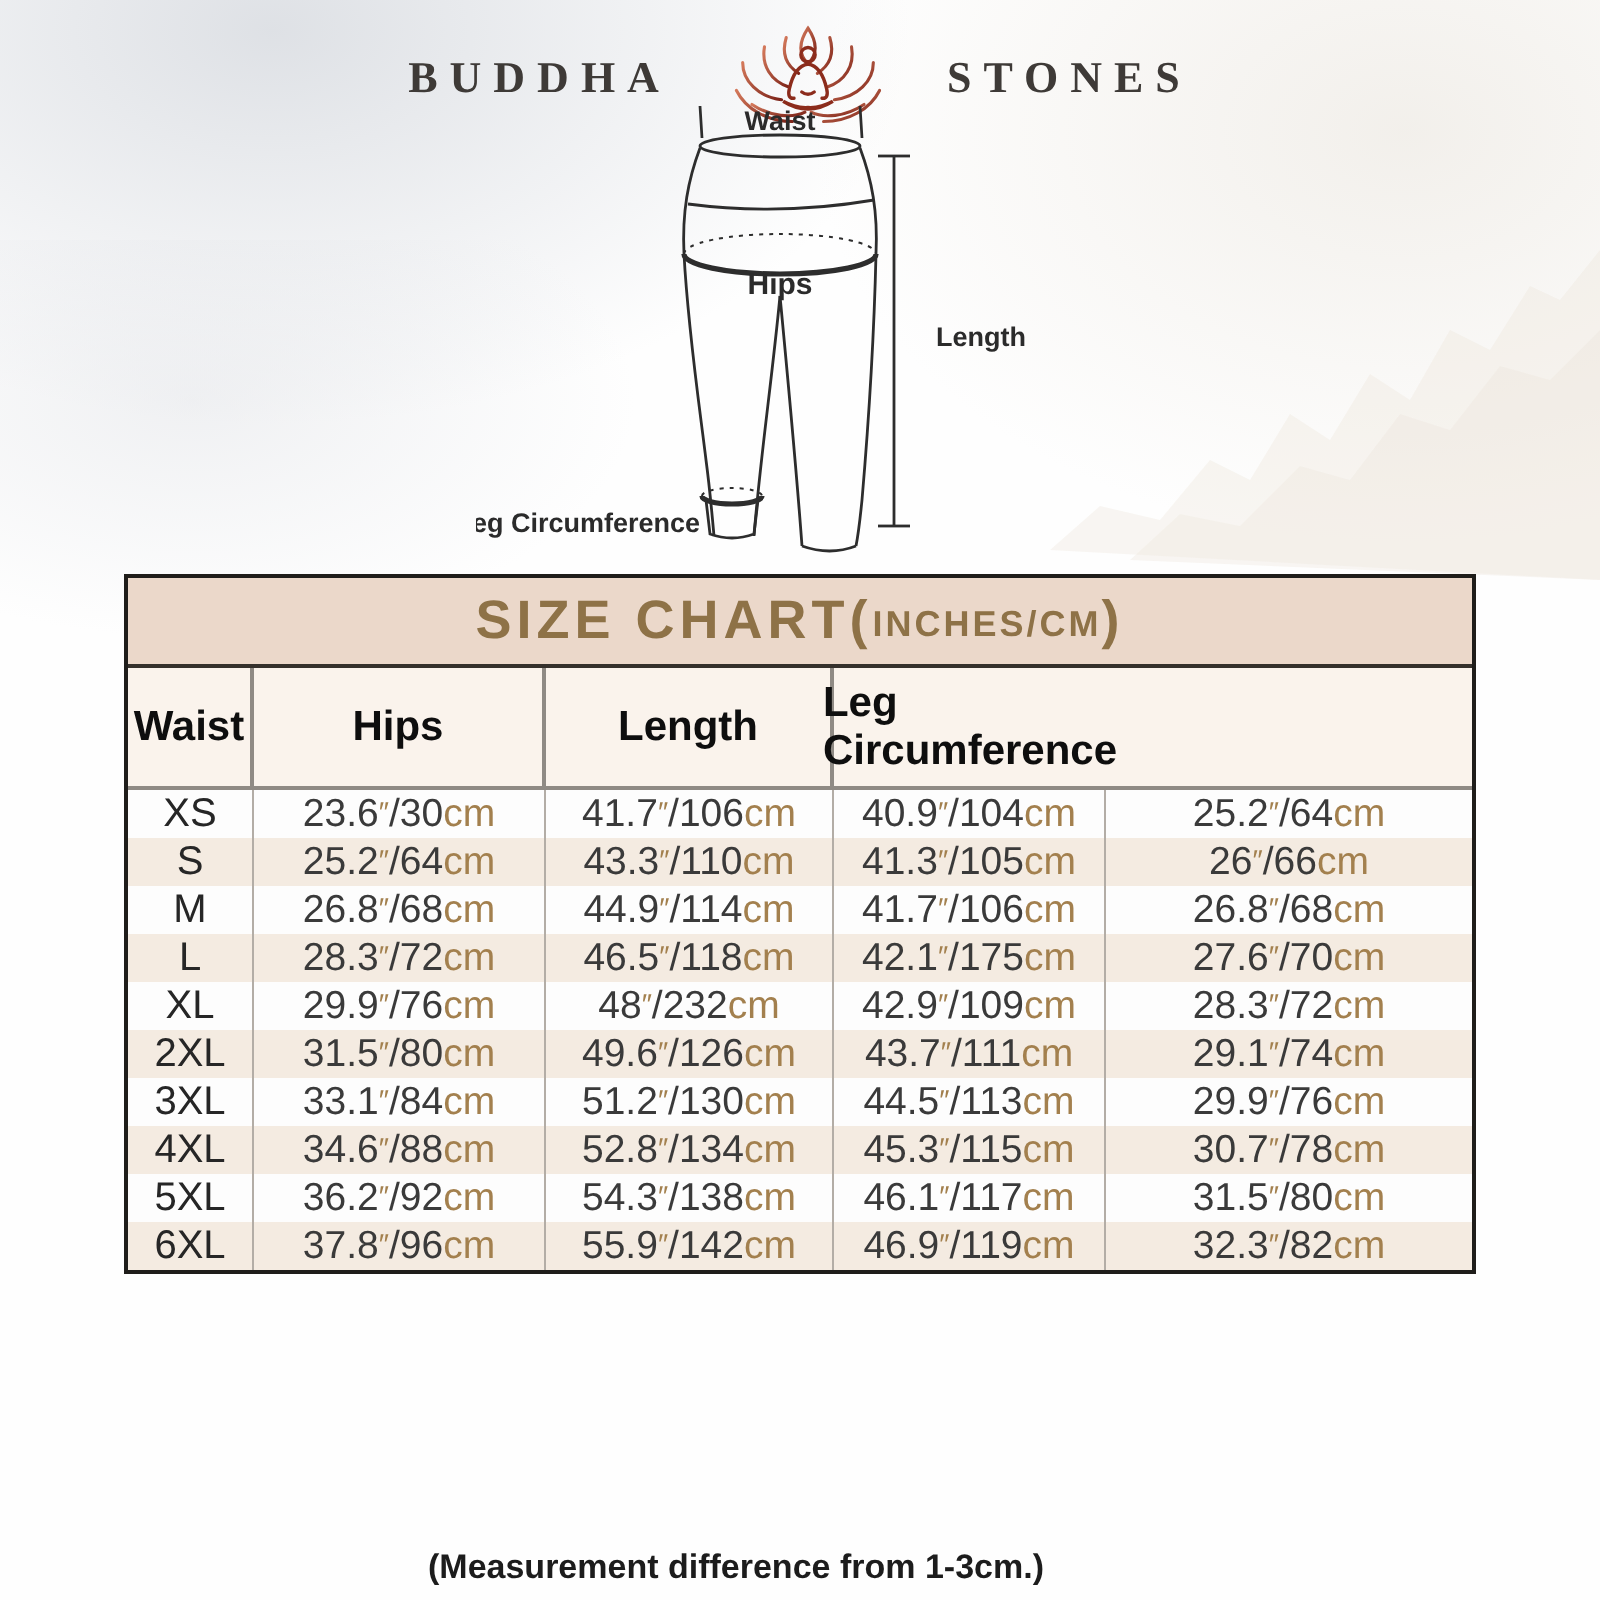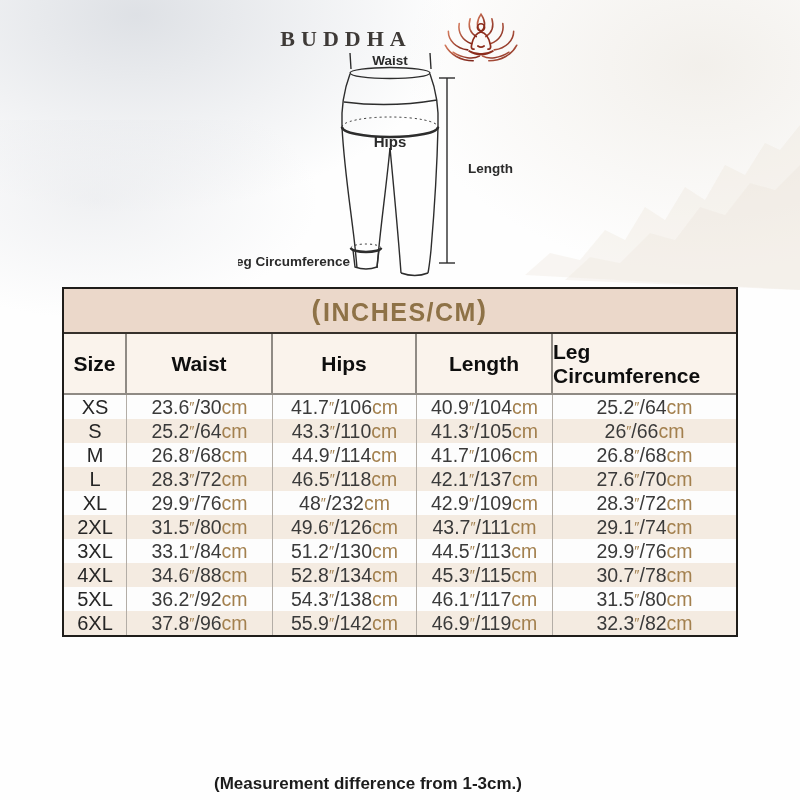--- a/index.html
+++ b/index.html
@@ -29,21 +29,21 @@
   .dg-label { font-family:"Liberation Sans", sans-serif; font-weight:bold; fill:#2b2b2b; }
 
   
   .size-table { position:absolute; left:62px; top:287px; width:676px;
     border:2px solid #1f1d1a; background:#fdfdfd; }
   .title-band { height:45px; background:#ebd8ca; border-bottom:2px solid #35302b;
     display:flex; align-items:center; justify-content:center; color:#8e7247;
     font-weight:bold; letter-spacing:2.5px; }
   .title-main { font-size:27px; }
   .title-paren { font-size:27px; font-weight:bold; }
-  .title-sub { font-size:25px; letter-spacing:1.5px; padding-top:3px; }
+  .title-sub { font-size:18px; letter-spacing:1.5px; padding-top:3px; }
   .grid-row { display:grid; grid-template-columns:63px 146px 144px 136px 1fr; }
   .col-headers { height:61px; background:#faf3ec; border-bottom:2px solid #8f8a84; }
   .hcell { display:flex; align-items:center; justify-content:center;
     font-weight:bold; font-size:21px; color:#0e0e0e; border-right:2px solid #8f8a84; }
   .hcell:last-child { border-right:none; }
   .body-row { height:24px; background:#fdfdfd; }
   .body-row.alt { background:#f4ebe1; }
   .cell { display:flex; align-items:center; justify-content:center;
     font-size:19.5px; color:#3a3a3a; border-right:1px solid #b3ada6; white-space:nowrap; }
   .cell:last-child { border-right:none; }
@@ -91,20 +91,21 @@
         <path d="M86,53 C74,61 60,62 52,58"></path>
       </g>
       <g fill="none" stroke="#8c2c1c" stroke-width="2.2" stroke-linecap="round">
         <circle cx="50" cy="21" r="4.6"></circle>
         <path d="M50,27 C44,28 40,34 38,43 C37,47 38,49.5 41,49"></path>
         <path d="M50,27 C56,28 60,34 62,43 C63,47 62,49.5 59,49"></path>
         <path d="M34,51 Q50,61 66,51 Q58,55.5 50,55 Q42,55.5 34,51 Z"></path>
         <path d="M46,45 Q50,48 54,45"></path>
       </g>
     </svg>
+    <span class="logo-text">STONES</span>
   </header>
 
   <div class="diagram">
     <svg viewBox="0 0 304 240">
       <g fill="none" stroke="#2d2d2d" stroke-width="1.4">
 
         <line x1="112" y1="3" x2="113" y2="19"></line>
         <line x1="192" y1="3" x2="193" y2="19"></line>
 
         <ellipse cx="152" cy="23" rx="40" ry="5.5"></ellipse>
@@ -134,26 +135,26 @@
       </g>
       <text class="dg-label" x="152" y="15" font-size="13.5" text-anchor="middle">Waist</text>
       <text class="dg-label" x="152" y="97" font-size="15" text-anchor="middle">Hips</text>
       <text class="dg-label" x="230" y="123" font-size="13.5" text-anchor="start">Length</text>
       <text class="dg-label" x="112" y="216" font-size="13.5" text-anchor="end">Leg Circumference</text>
     </svg>
   </div>
 
   <div class="size-table">
     <div class="title-band">
+      <span class="title-main">SIZE CHART</span>
         <span class="title-paren">(</span>
         <span class="title-sub">INCHES/CM</span>
         <span class="title-paren">)</span>
     </div>
     <div class="grid-row col-headers" id="col-headers">
-        <div class="hcell">Size</div>
         <div class="hcell">Waist</div>
         <div class="hcell">Hips</div>
         <div class="hcell">Length</div>
         <div class="hcell">Leg Circumference</div>
       </div>
     <div id="table-body">
         <div class="grid-row body-row">
           <div class="cell size-cell">XS</div>
           <div class="cell">
             <span class="val">23.6</span>
@@ -244,21 +245,21 @@
           </div>
           <div class="cell">
             <span class="val">46.5</span>
             <span class="unit u-in">″</span>
             <span class="val">/118</span>
             <span class="unit">cm</span>
           </div>
           <div class="cell">
             <span class="val">42.1</span>
             <span class="unit u-in">″</span>
-            <span class="val">/137</span>
+            <span class="val">/175</span>
             <span class="unit">cm</span>
           </div>
           <div class="cell">
             <span class="val">27.6</span>
             <span class="unit u-in">″</span>
             <span class="val">/70</span>
             <span class="unit">cm</span>
           </div>
         </div>
         <div class="grid-row body-row">

